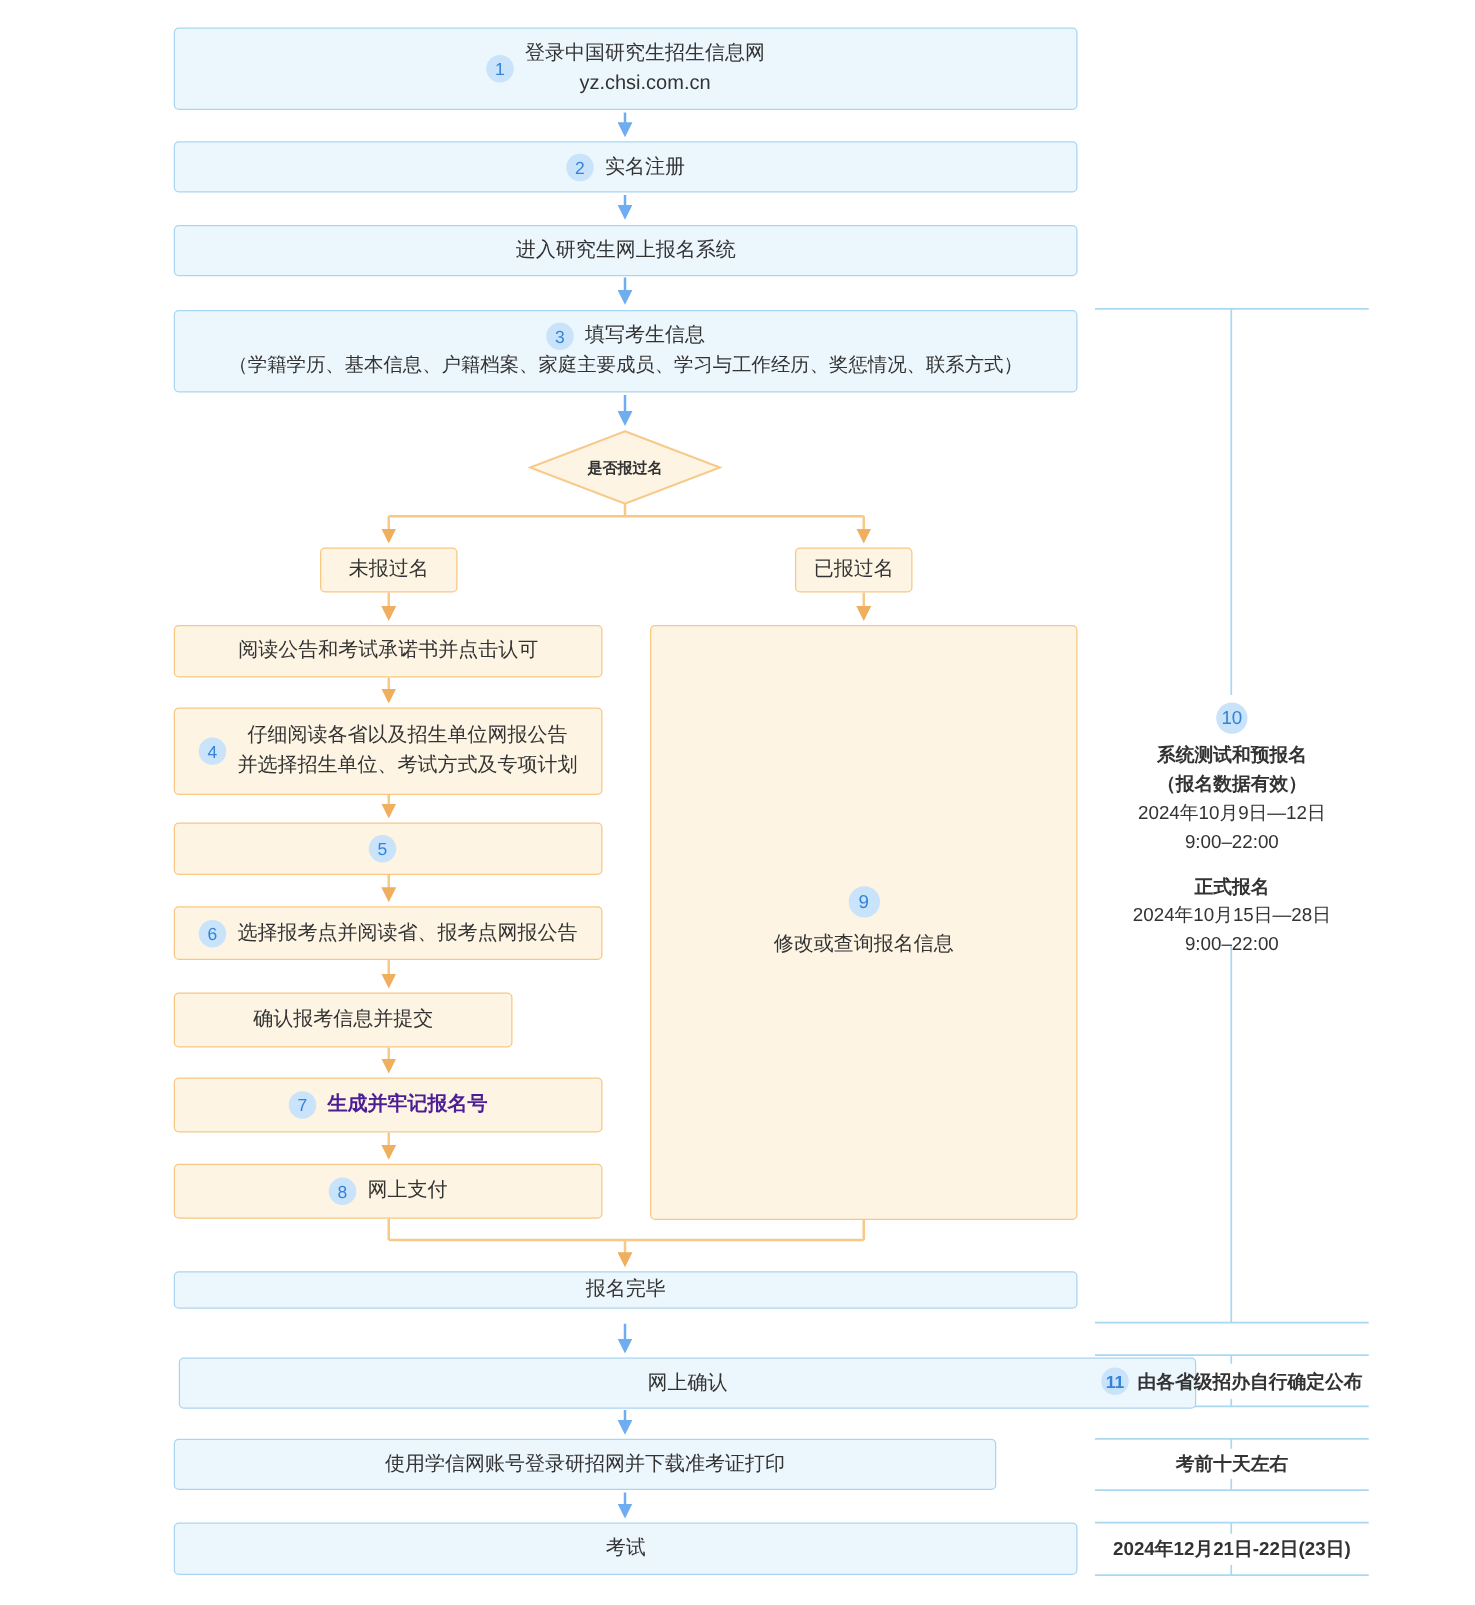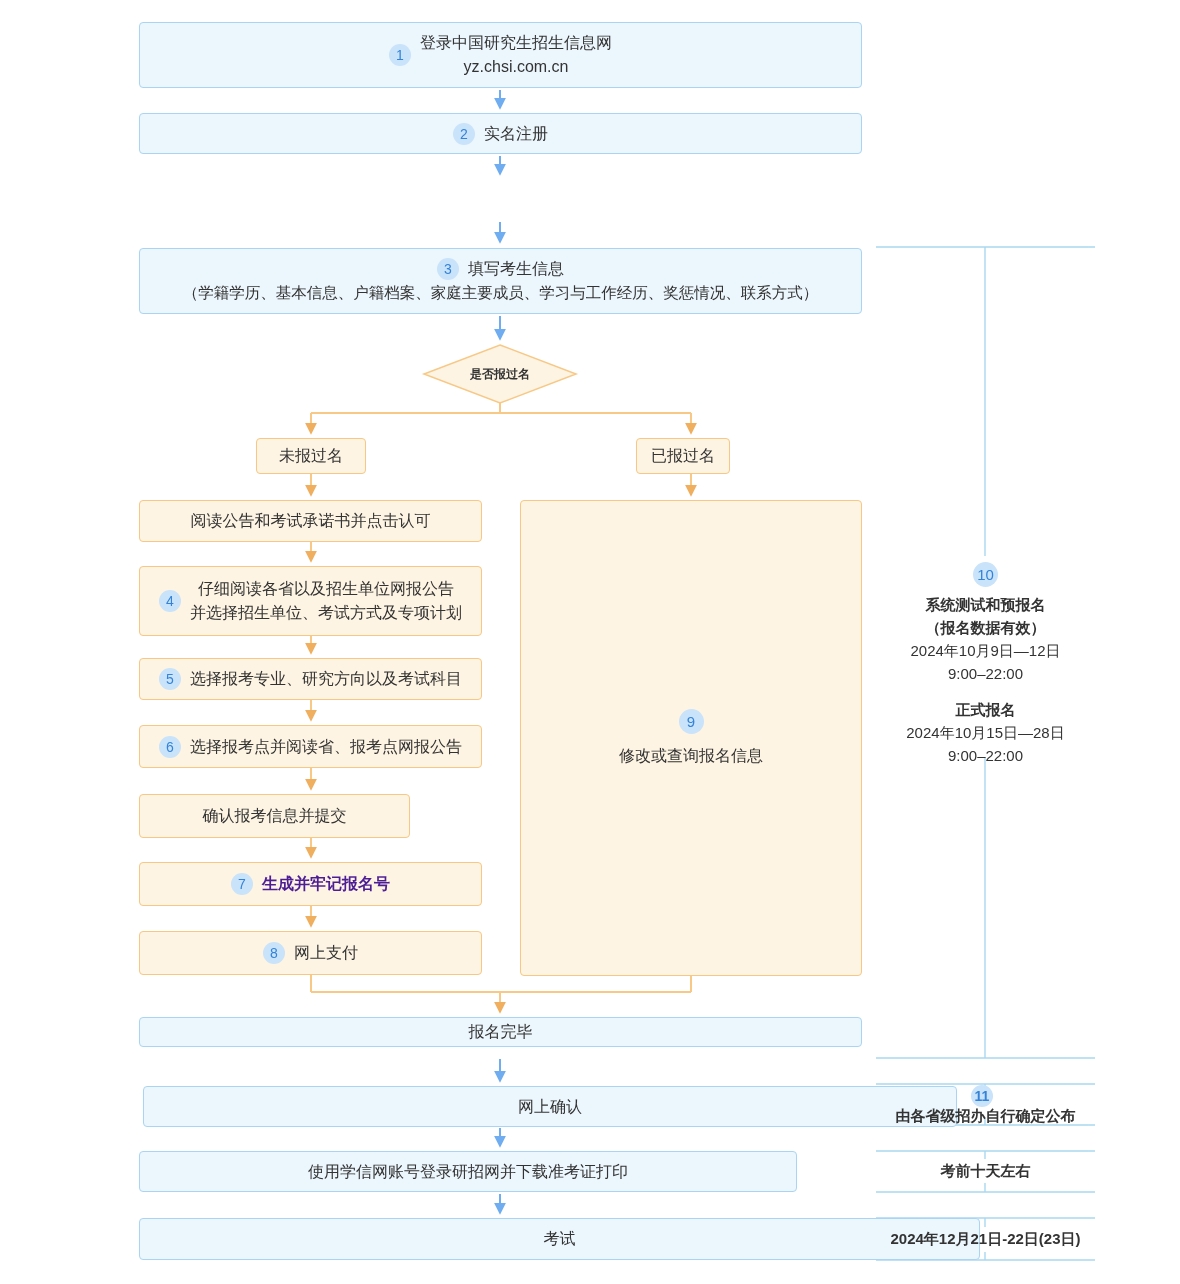--- a/index.html
+++ b/index.html
@@ -32,21 +32,21 @@
   .sub-line{font-size:15.5px;}
   .side10{
     position:absolute;left:876px;top:562px;width:219px;text-align:center;
     font-size:15px;line-height:23px;color:#333;
   }
   .side10 .badge.lg{margin-bottom:6px;}
   .side-bold{font-weight:700;}
   .gap-top{margin-top:13px;}
   .side-row{
     position:absolute;left:876px;width:219px;display:flex;align-items:center;justify-content:center;
-    font-size:15px;font-weight:700;color:#333;flex-direction:column;
+    font-size:15px;font-weight:700;color:#333;
   }
   .side-row .badge{margin-right:7px;}
 </style>
 </head>
 <body>
 
 <div id="stage">
 
   <svg id="connectors" width="1180" height="1284" viewBox="0 0 1180 1284">
     <defs>
@@ -115,20 +115,23 @@
       <div>登录中国研究生招生信息网</div>
       <div>yz.chsi.com.cn</div>
     </div>
   </div>
 
   <div class="box blue" style="left:139px;top:113px;width:723px;height:41px;">
     <span class="badge">2</span>
     <span>实名注册</span>
   </div>
 
+  <div class="box blue" style="left:139px;top:180px;width:723px;height:41px;">
+    <span>进入研究生网上报名系统</span>
+  </div>
 
   <div class="box blue col" style="left:139px;top:248px;width:723px;height:66px;padding:0 8px;">
     <div class="row">
       <span class="badge">3</span>
       <span>填写考生信息</span>
     </div>
     <div class="sub-line">（学籍学历、基本信息、户籍档案、家庭主要成员、学习与工作经历、奖惩情况、联系方式）</div>
   </div>
 
   <div class="diamond-label">是否报过名</div>
@@ -147,21 +150,20 @@
   <div class="box orange" style="left:139px;top:566px;width:343px;height:70px;">
     <span class="badge">4</span>
     <div class="lines">
       <div>仔细阅读各省以及招生单位网报公告</div>
       <div>并选择招生单位、考试方式及专项计划</div>
     </div>
   </div>
 
   <div class="box orange" style="left:139px;top:658px;width:343px;height:42px;">
     <span class="badge">5</span>
-    <span>选择报考专业、研究方向以及考试科目</span>
   </div>
 
   <div class="box orange" style="left:139px;top:725px;width:343px;height:43px;">
     <span class="badge">6</span>
     <span>选择报考点并阅读省、报考点网报公告</span>
   </div>
 
   <div class="box orange" style="left:139px;top:794px;width:271px;height:44px;">
     <span>确认报考信息并提交</span>
   </div>
@@ -186,21 +188,21 @@
   </div>
 
   <div class="box blue" style="left:143px;top:1086px;width:814px;height:41px;">
     <span>网上确认</span>
   </div>
 
   <div class="box blue" style="left:139px;top:1151px;width:658px;height:41px;">
     <span>使用学信网账号登录研招网并下载准考证打印</span>
   </div>
 
-  <div class="box blue" style="left:139px;top:1218px;width:841px;height:42px;">
+  <div class="box blue" style="left:139px;top:1218px;width:723px;height:42px;">
     <span>考试</span>
   </div>
 
   <div class="side10">
     <span class="badge lg">10</span>
     <div class="side-bold">系统测试和预报名</div>
     <div class="side-bold">（报名数据有效）</div>
     <div>2024年10月9日—12日</div>
     <div>9:00–22:00</div>
     <div class="side-bold gap-top">正式报名</div>

